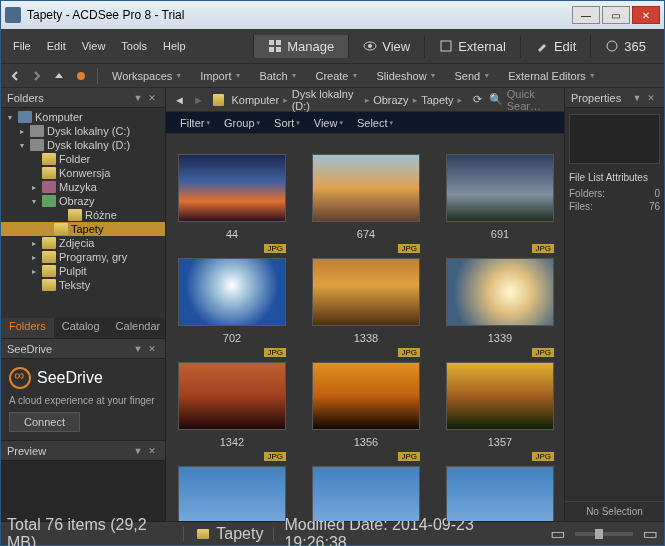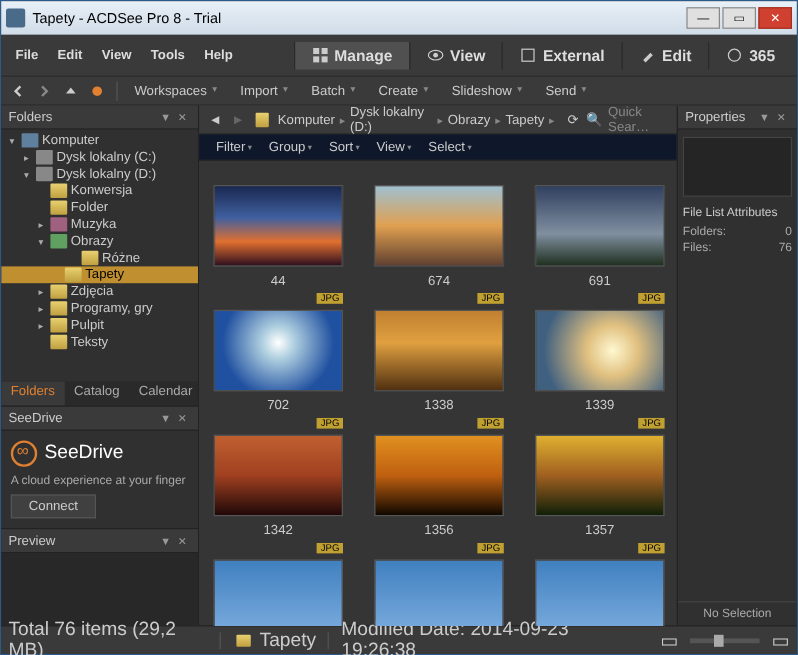--- a/index.html
+++ b/index.html
@@ -7,21 +7,21 @@
 .window { width:665px; height:546px; display:flex; flex-direction:column; border:1px solid #2a5a8a; }
 
 
 .titlebar { height:28px; background:linear-gradient(#e8f0f8,#d0dce8); display:flex; align-items:center; padding:0 4px; color:#000; }
 .titlebar .icon { width:16px; height:16px; background:#4a6a8a; border-radius:2px; margin-right:6px; }
 .titlebar .title { flex:1; font-size:12px; }
 .titlebar .wbtn { width:28px; height:18px; margin-left:2px; border:1px solid #888; background:#e0e0e0; display:flex; align-items:center; justify-content:center; font-size:10px; cursor:pointer; }
 .titlebar .wbtn.close { background:#d04030; color:#fff; border-color:#a03020; }
 
 
-.menubar { height:22px; background:#3a3a3a; display:flex; align-items:center; padding:17px 4px; border-bottom:1px solid #2a2a2a;font-weight:bold; }
+.menubar { height:22px; background:#3a3a3a; display:flex; align-items:center; padding:17px 4px; border-bottom:1px solid #2a2a2a; }
 .menubar .mitem { padding:2px 8px; color:#ddd; cursor:pointer; }
 .menubar .spacer { flex:1; }
 .modebar { display:flex; align-items:center; }
 .modebtn { padding:4px 14px; color:#ddd; display:flex; align-items:center; gap:5px; cursor:pointer; font-size:13px; border-left:1px solid #2a2a2a; }
 .modebtn.active { background:#505050; }
 .modebtn .micn { width:14px; height:14px; display:inline-block; }
 
 
 .toolbar { height:24px; background:#3a3a3a; display:flex; align-items:center; padding:0 4px; border-bottom:1px solid #2a2a2a; gap:2px; }
 .tbtn { width:20px; height:20px; display:flex; align-items:center; justify-content:center; cursor:pointer; border-radius:2px; }
@@ -220,20 +220,24 @@
         <span class="dd">▼</span>
       </div>
     <div class="titem">
         <span>Slideshow</span>
         <span class="dd">▼</span>
       </div>
     <div class="titem">
         <span>Send</span>
         <span class="dd">▼</span>
       </div>
+    <div class="titem">
+        <span>External Editors</span>
+        <span class="dd">▼</span>
+      </div>
   </div>
 
   <div class="main">
 
     <div class="left">
       <div class="phead">
         <span class="ptitle">Folders</span>
         <span class="pbtn">▼</span>
         <span class="pbtn">✕</span>
       </div>
@@ -249,26 +253,26 @@
             <span>Dysk lokalny (C:)</span>
           </div>
           <div class="trow" style="padding-left: 16px;">
             <span class="texp">▾</span>
             <span class="ticn drive"></span>
             <span>Dysk lokalny (D:)</span>
           </div>
           <div class="trow" style="padding-left: 28px;">
             <span class="texp"></span>
             <span class="ticn fold"></span>
+            <span>Folder</span>
+          </div>
+          <div class="trow" style="padding-left: 28px;">
+            <span class="texp"></span>
+            <span class="ticn fold"></span>
             <span>Konwersja</span>
-          </div>
-          <div class="trow" style="padding-left: 28px;">
-            <span class="texp"></span>
-            <span class="ticn fold"></span>
-            <span>Folder</span>
           </div>
           <div class="trow" style="padding-left: 28px;">
             <span class="texp">▸</span>
             <span class="ticn mus"></span>
             <span>Muzyka</span>
           </div>
           <div class="trow" style="padding-left: 28px;">
             <span class="texp">▾</span>
             <span class="ticn img"></span>
             <span>Obrazy</span>

